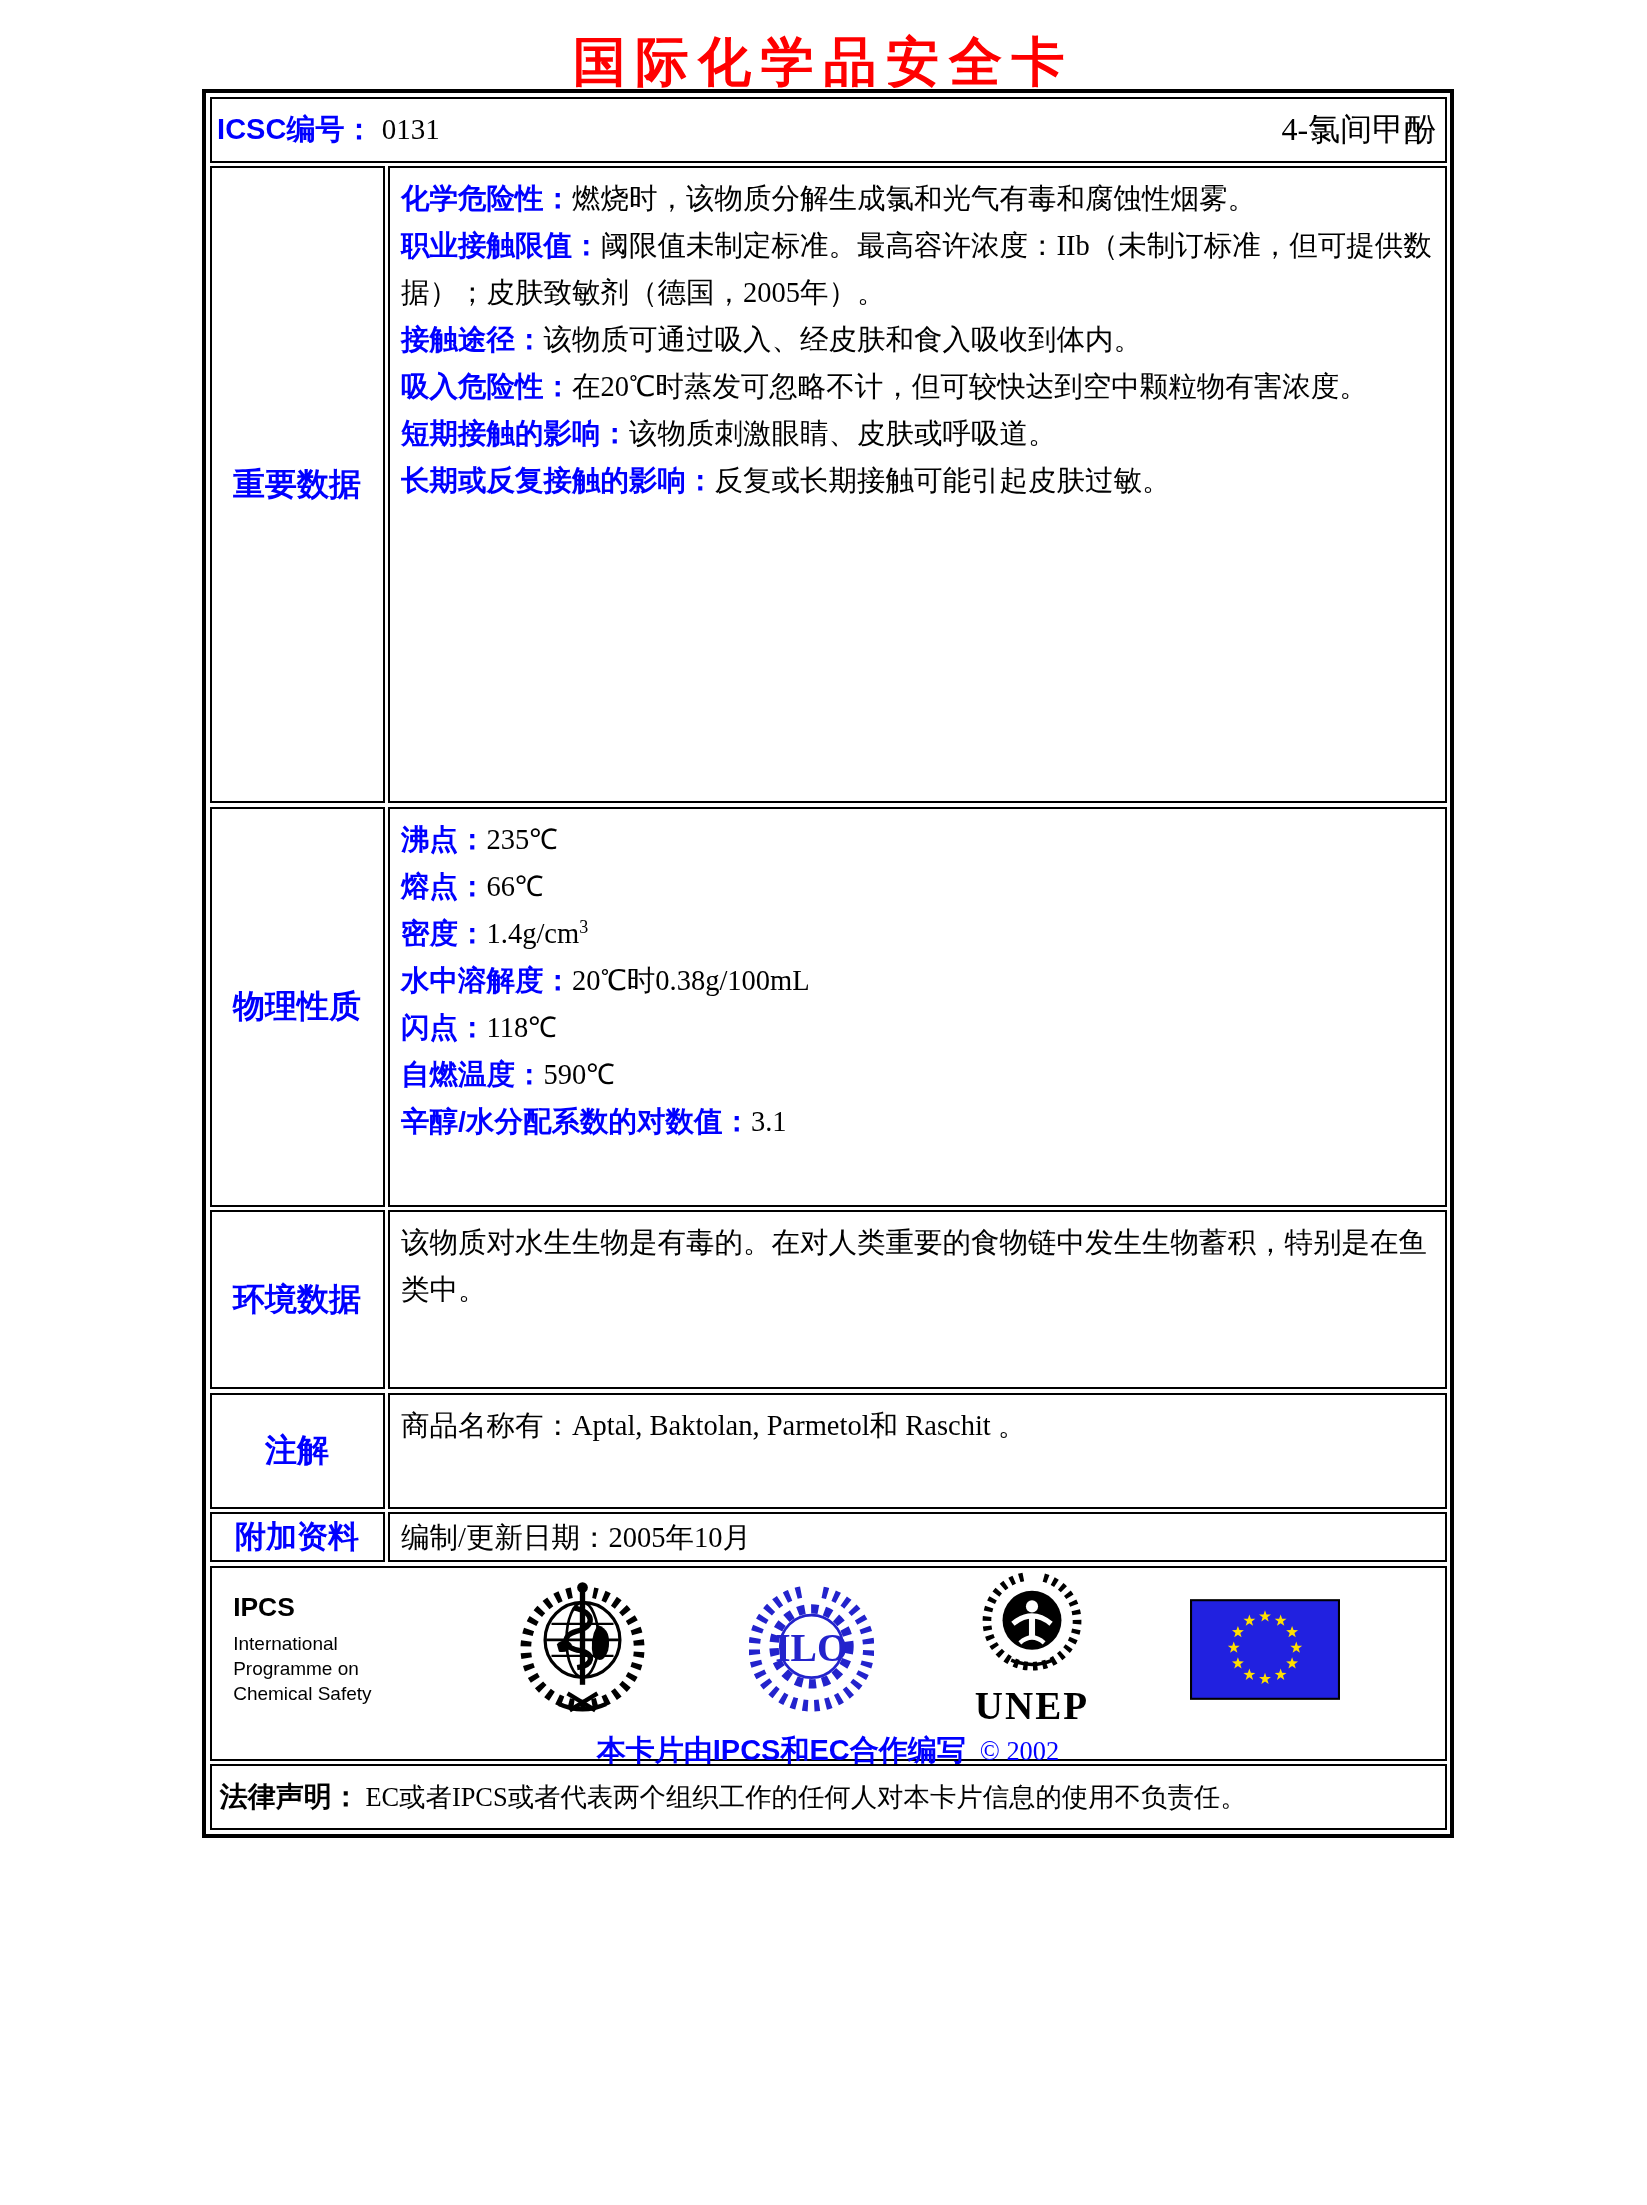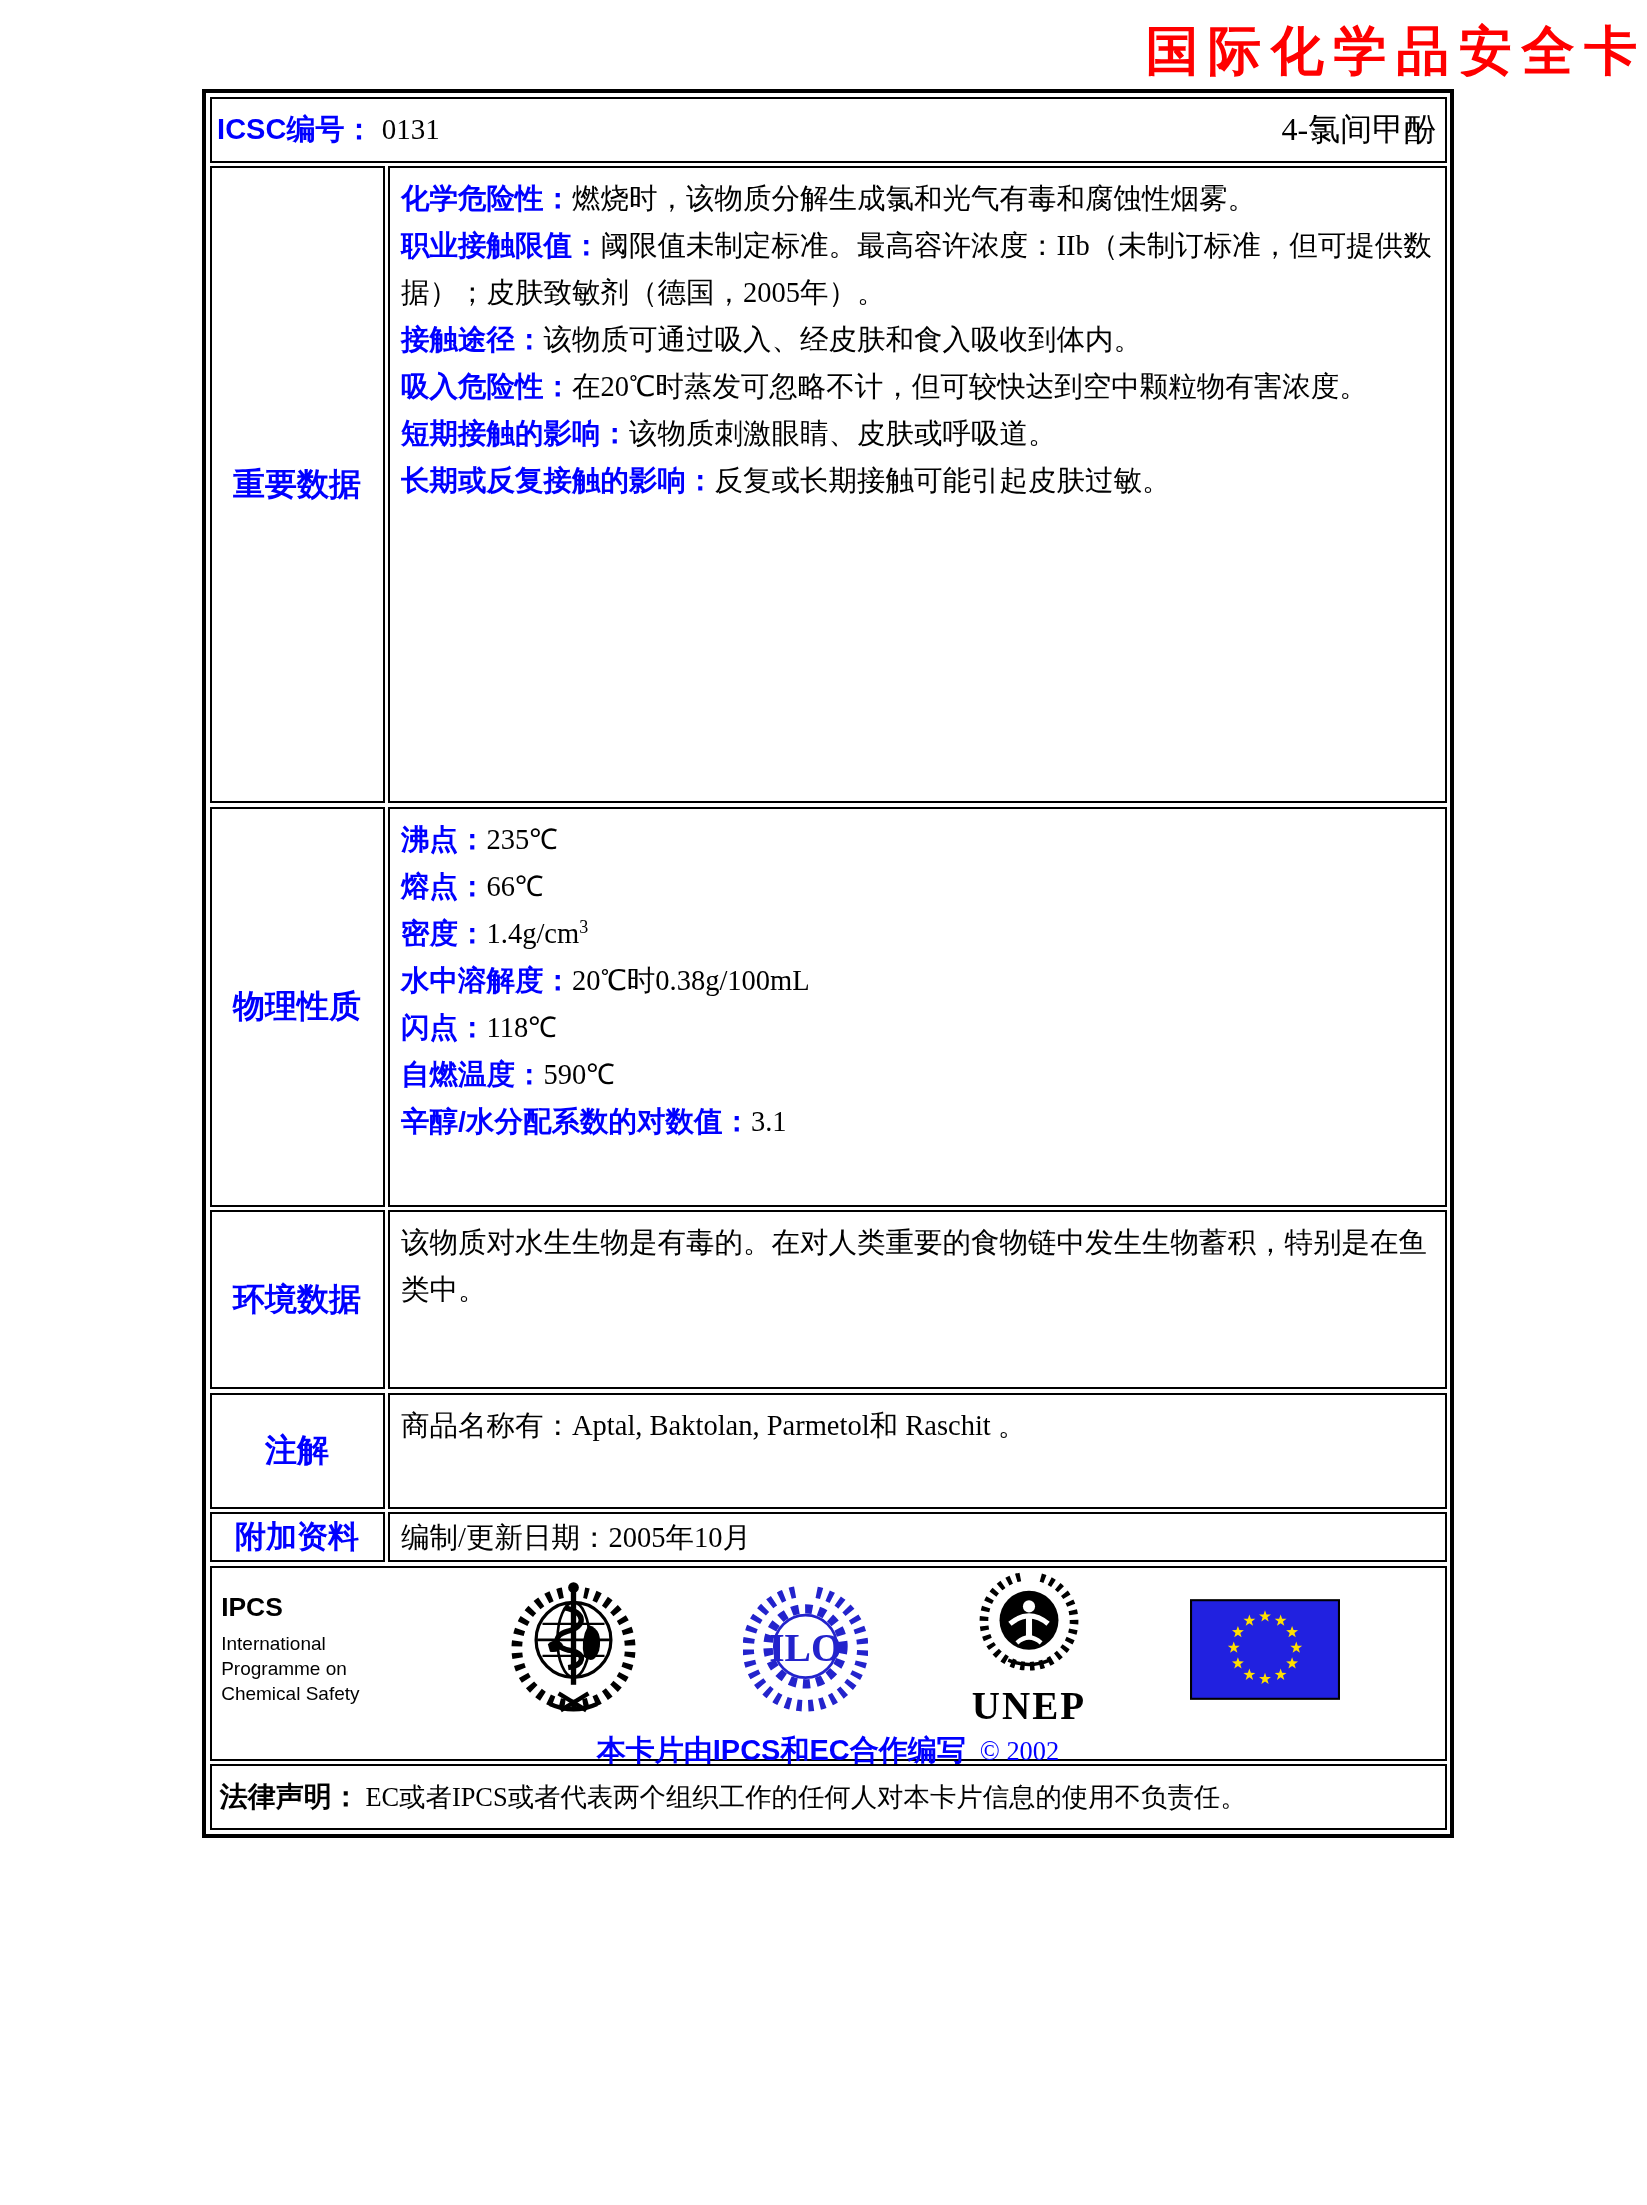--- a/index.html
+++ b/index.html
@@ -1,21 +1,21 @@
 <!DOCTYPE html>
 <html style="font-size:11px"><head>
 <meta charset="utf-8">
 <style>
   html,body { margin:0; padding:0; }
   body {
     width:1647px; height:2205px; background:#ffffff; position:relative;
     font-family:"Liberation Sans", sans-serif; color:#000;
   }
   .title {
-    position:absolute; top:16px; left:0; width:100%; text-align:right;
+    position:absolute; top:27px; left:0; width:100%; text-align:center;
     margin:0; color:#ff0000; font-weight:bold; font-size:53px; letter-spacing:9.7px;
     font-family:Liberation Serif, serif;
   }
   .card {
     position:absolute; left:202px; top:89px; width:1252px; box-sizing:border-box;
     border:4.9px solid #000; background:#fff; padding:3.5px;
     display:flex; flex-direction:column; gap:3.5px;
   }
   .row { display:flex; gap:3.5px; }
   .cell { border:2.1px solid #000; box-sizing:border-box; background:#fff; }
@@ -41,21 +41,21 @@
   .h-env       { height:179px; }
   .h-notes     { height:116px; }
   .h-add       { height:50px; }
   .h-logos     { height:195px; }
   .h-legal     { height:66px; }
 
   .add-content { display:flex; align-items:center; padding:0 11px; }
 
   .logos-cell { flex:1; display:flex; flex-direction:column; padding:2.8px 0 4.2px; }
   .logos-strip { flex:1; display:flex; align-items:center; justify-content:space-between; padding:0 104px 0 9.7px; }
-  .ipcs-block { width:184px; }
+  .ipcs-block { width:184px;margin-left:12px; }
   .ipcs-title { margin:0 0 8.3px 0; font-size:26.4px; font-weight:bold; }
   .ipcs-line { font-size:19px; line-height:25px; }
   .unep-block { display:flex; flex-direction:column; align-items:center; }
   .unep-text { font-family:"Liberation Serif", serif; font-weight:bold; font-size:39px; letter-spacing:2.1px; margin-top:9px; }
   .credit-line { text-align:center; color:#0000ff; font-weight:bold; font-size:29px; padding:2.8px 0 1.4px; }
   .credit-copy { font-weight:normal; font-size:26.4px; margin-left:14px; font-family:"Liberation Serif", serif; }
 
   .legal-cell { flex:1; display:flex; align-items:center; padding:0 8.3px; }
   .legal-label { font-weight:bold; font-size:28px; margin-right:5.6px; white-space:nowrap;font-family:Liberation Mono, monospace; }
   .legal-text { font-family:"Liberation Serif", serif; font-size:26.4px; }

